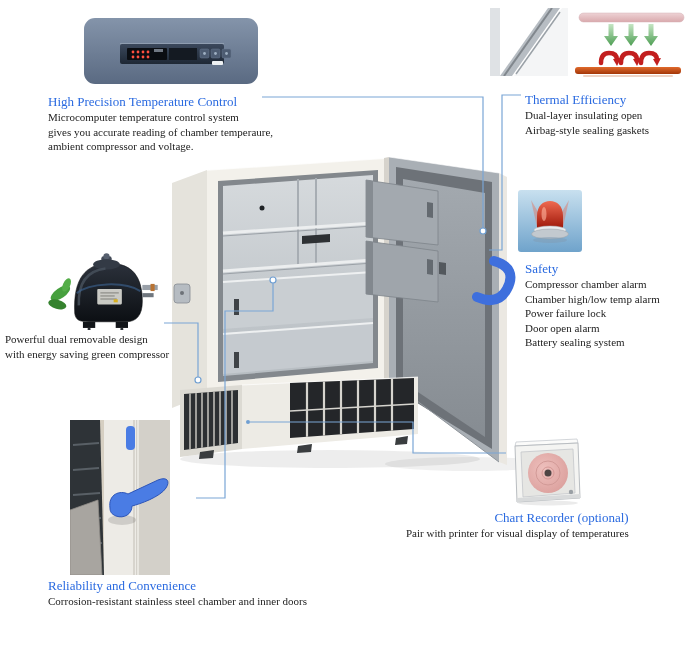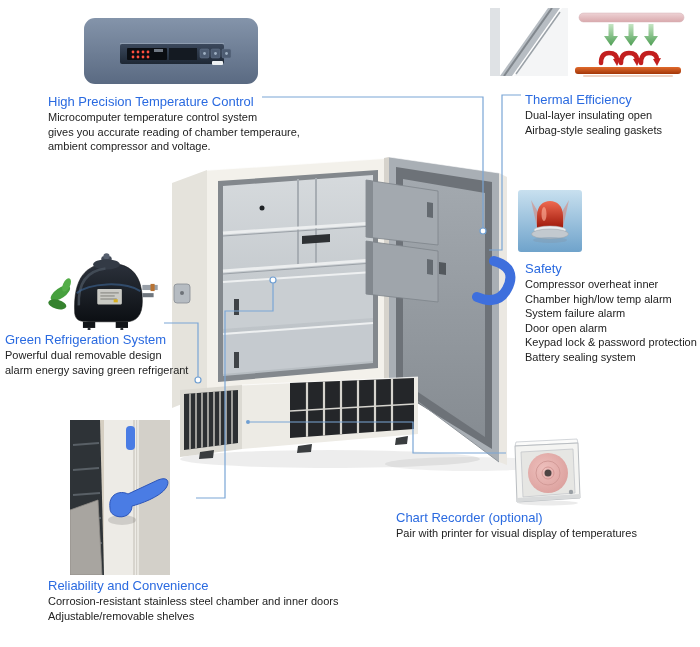--- a/index.html
+++ b/index.html
@@ -1,18 +1,18 @@
 <!DOCTYPE html>
 <html><head>
 <meta charset="utf-8">
 <style>
   html,body{margin:0;padding:0;background:#ffffff;}
   .canvas{
     position:relative;width:700px;height:647px;background:#ffffff;
-    font-family:Liberation Sans, sans-serif;overflow:hidden;
+    font-family:Liberation Serif, serif;overflow:hidden;
   }
   .scene{position:absolute;left:0;top:0;}
   .img-box{position:absolute;}
   .img-box svg{display:block;}
   .feature{position:absolute;white-space:nowrap;}
   .f-title{color:#2a6ae0;font-size:13px;line-height:15px;font-weight:400;margin:0 0 1px 0;}
   .f-line{color:#222222;font-size:11px;line-height:14.5px;font-weight:400;}
 </style>
 </head>
 <body>
@@ -336,38 +336,35 @@
   </div>
 
   <div class="feature" style="left:525px;top:92px;">
     <div class="f-title">Thermal Efficiency</div>
     <div class="f-line">Dual-layer insulating open</div>
     <div class="f-line">Airbag-style sealing gaskets</div>
   </div>
 
   <div class="feature" style="left:525px;top:261px;">
     <div class="f-title">Safety</div>
-    <div class="f-line">Compressor overheat inner</div>
+    <div class="f-line">Compressor chamber alarm</div>
     <div class="f-line">Chamber high/low temp alarm</div>
-    <div class="f-line">System failure alarm</div>
+    <div class="f-line">Power failure lock</div>
     <div class="f-line">Door open alarm</div>
-    <div class="f-line">Keypad lock &amp; password protection</div>
     <div class="f-line">Battery sealing system</div>
   </div>
 
   <div class="feature" style="left:5px;top:332px;">
-    <div class="f-title">Green Refrigeration System</div>
     <div class="f-line">Powerful dual removable design</div>
-    <div class="f-line">alarm energy saving green refrigerant</div>
+    <div class="f-line">with energy saving green compressor</div>
   </div>
 
   <div class="feature" style="left:48px;top:578px;">
     <div class="f-title">Reliability and Convenience</div>
     <div class="f-line">Corrosion-resistant stainless steel chamber and inner doors</div>
-    <div class="f-line">Adjustable/removable shelves</div>
-  </div>
-
-  <div class="feature" style="left:396px;top:510px;">
+  </div>
+
+  <div class="feature" style="left:406px;top:510px;text-align:right;">
     <div class="f-title">Chart Recorder (optional)</div>
     <div class="f-line">Pair with printer for visual display of temperatures</div>
   </div>
 
 </div>
 
 </body></html>

